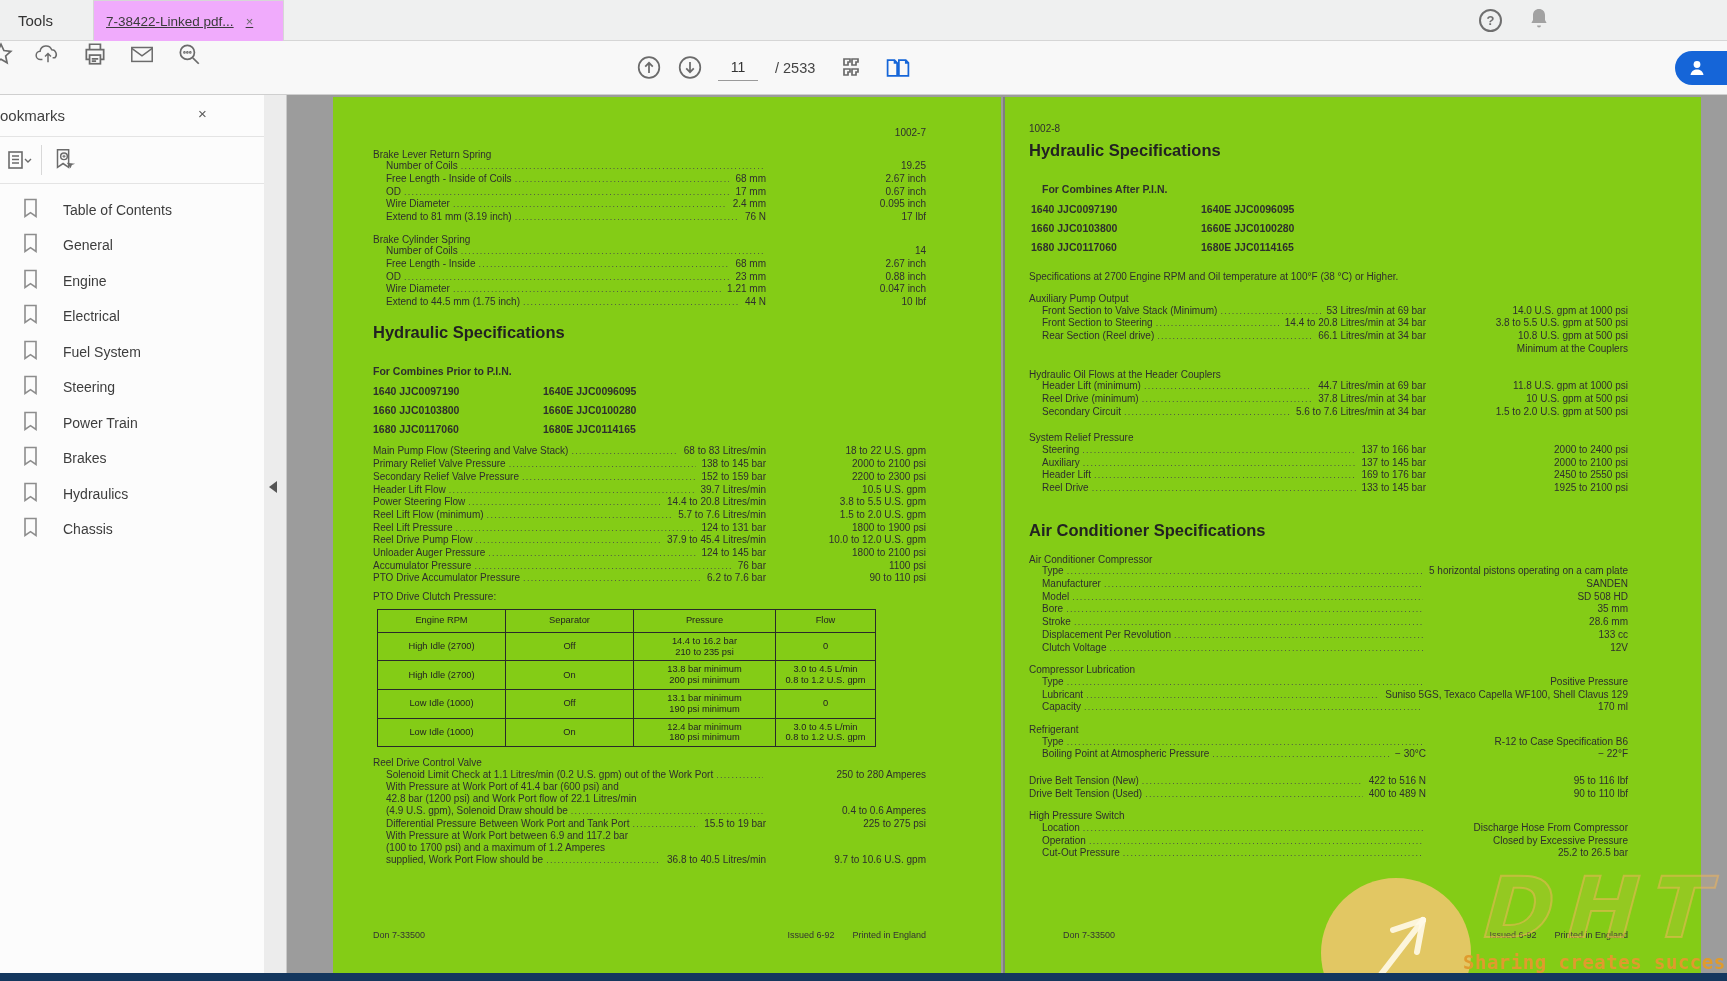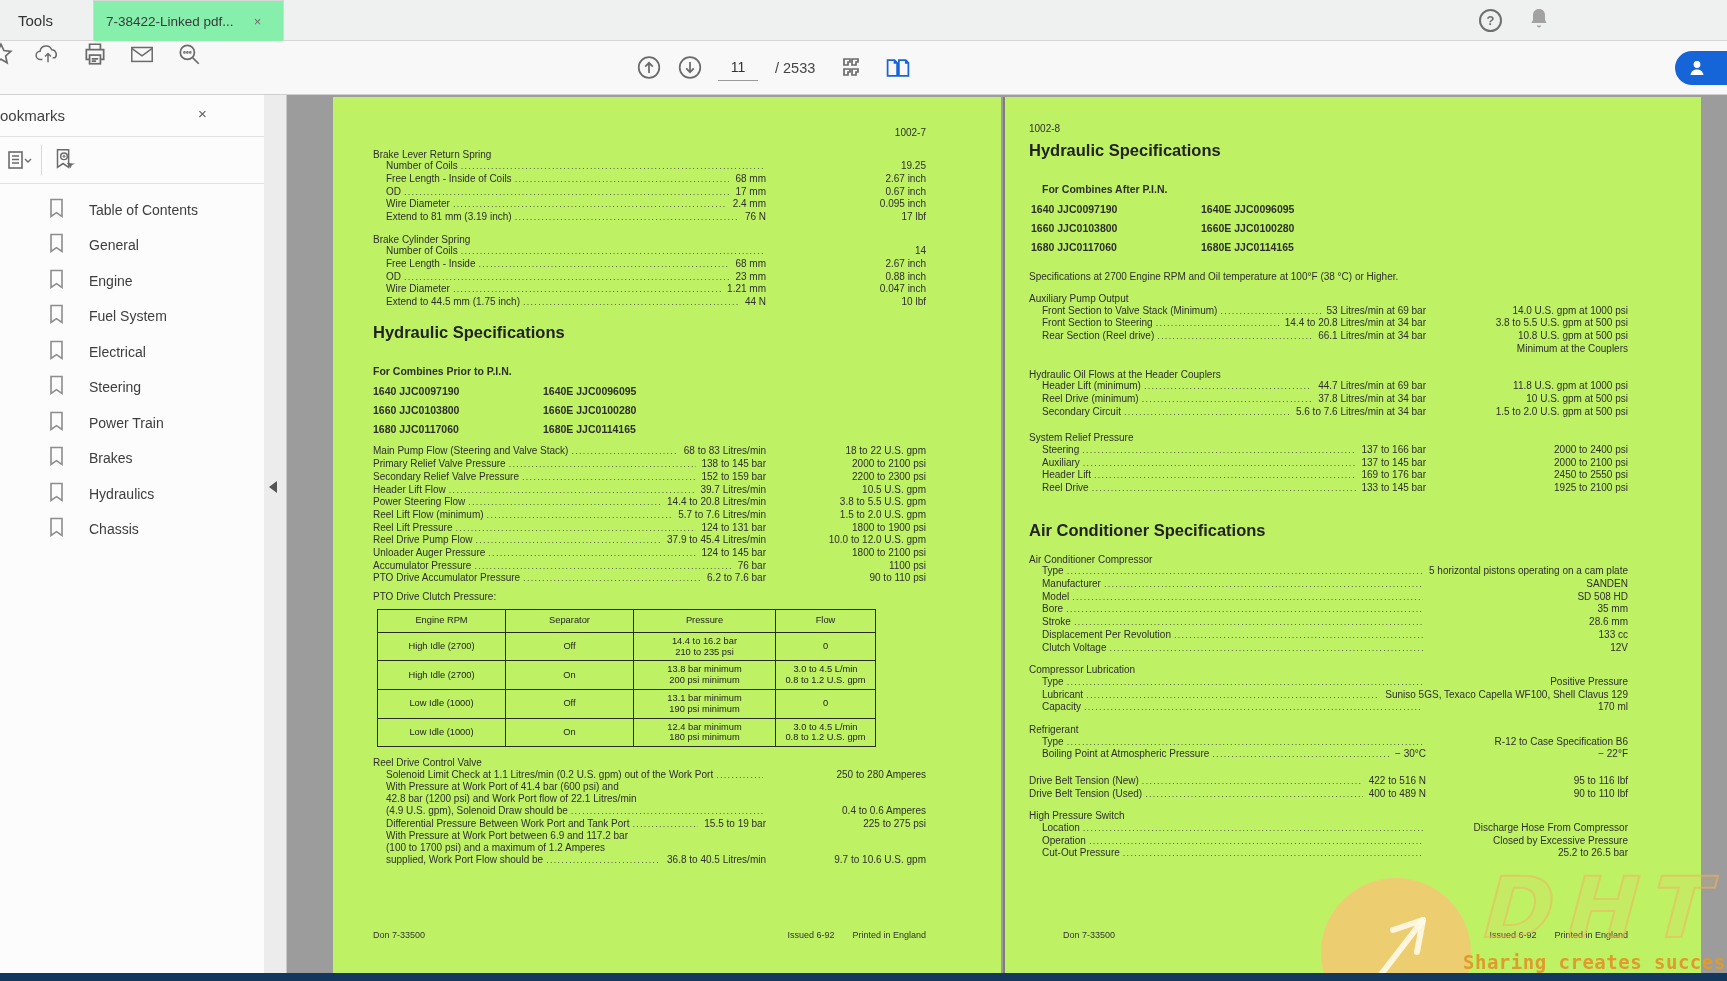--- a/index.html
+++ b/index.html
@@ -1,47 +1,47 @@
 <!DOCTYPE html>
 <html><head>
 <meta charset="utf-8">
 <style>
   html,body{margin:0;padding:0;}
   body{width:1727px;height:981px;overflow:hidden;background:#9c9c9c;font-family:"Liberation Sans",sans-serif;position:relative;}
   
   .tabbar{height:40px;background:#eff0f0;border-bottom:1px solid #d6d6d6;display:flex;align-items:stretch;position:relative;z-index:30;}
   .tab-tools{display:flex;align-items:center;padding:0 26px 0 18px;font-size:15px;color:#333;cursor:default;}
-  .tab-doc{background:#86efac;border:1px solid #d6d6d6;border-bottom:none;margin-left:14px;margin-bottom:-1px;display:flex;align-items:center;gap:20px;padding:0 12px;font-size:13.5px;color:#3a3a3a;min-width:165px;}
+  .tab-doc{background:#f0abfc;border:1px solid #d6d6d6;border-bottom:none;margin-left:14px;margin-bottom:-1px;display:flex;align-items:center;gap:12px;padding:0 12px;font-size:13.5px;color:#3a3a3a;min-width:165px;text-decoration:underline;}
   .tab-doc .closex{color:#6b6b6b;font-size:13px;cursor:pointer;}
   .tabbar-right{margin-left:auto;display:flex;align-items:center;gap:27px;padding-right:178px;}
   .helpcirc{width:19px;height:19px;border:2px solid #6f6f6f;border-radius:50%;color:#6f6f6f;font-size:13px;font-weight:bold;display:flex;align-items:center;justify-content:center;}
   
   .toolbar{height:53px;background:#f8f8f8;border-bottom:1px solid #cfcfcf;position:relative;display:flex;align-items:flex-start;overflow:hidden;z-index:29;}
   .tb-left{display:flex;align-items:center;gap:21px;margin-left:-12px;}
   .tb-icon{width:26px;height:26px;display:flex;align-items:center;justify-content:center;}
   .tb-icon svg{stroke:#6b6b6b;fill:none;stroke-width:1.6;}
   .tb-center{position:absolute;left:636px;top:0;height:100%;display:flex;align-items:center;gap:15px;}
   .pageinput{width:36px;height:24px;border:none;border-bottom:1px solid #9a9a9a;background:transparent;text-align:center;font-size:14px;color:#333;font-family:"Liberation Sans",sans-serif;}
   .pagetotal{font-size:14.5px;color:#444;margin-left:2px;}
   .share-pill{position:absolute;right:-16px;top:10px;width:56px;height:34px;border-radius:17px;background:#1565d8;display:flex;align-items:center;justify-content:flex-start;padding-left:12px;cursor:pointer;}
   
   .main{position:absolute;top:93px;left:0;right:0;bottom:0;display:flex;}
   .sidebar{width:264px;background:#fcfcfc;position:relative;flex:none;}
   .bm-title{font-size:15px;color:#3f3f3f;padding:14px 0 12px 0;}
   .bm-close{position:absolute;top:12px;left:198px;color:#5a5a5a;font-size:15px;cursor:pointer;}
   .bm-tools{border-top:1px solid #e4e4e4;border-bottom:1px solid #e4e4e4;height:46px;display:flex;align-items:center;padding-left:6px;}
   .bm-tools .sep{width:1px;height:30px;background:#d8d8d8;margin:0 9px;}
   .bm-list{padding-top:8px;}
-  .bm-item{height:35.5px;display:flex;align-items:center;padding-left:48px;gap:24px;cursor:pointer;}
+  .bm-item{height:35.5px;display:flex;align-items:center;padding-left:22px;gap:24px;cursor:pointer;}
   .bm-label{font-size:14px;color:#3d3d3d;}
   .rail{width:22px;background:#ececec;border-right:1px solid #c9c9c9;flex:none;position:relative;}
   .rail-arrow{position:absolute;top:388px;left:5px;width:0;height:0;border-top:6px solid transparent;border-bottom:6px solid transparent;border-right:8px solid #555;cursor:pointer;}
   .viewport{flex:1;position:relative;background:#9c9c9c;overflow:hidden;}
   
-  .page{position:absolute;top:4px;height:876px;background:#bef264;color:#2e2e2e;font-size:10px;line-height:11.6px;z-index:1;}
+  .page{position:absolute;top:4px;height:876px;background:#84cc16;color:#2e2e2e;font-size:10px;line-height:11.6px;z-index:1;}
   .page-left{left:46px;width:668px;padding:30px 75px 0 40px;box-sizing:border-box;--c2:157px;}
   .page-right{left:716px;width:698px;border-left:2px solid #7e7e7e;padding:26px 73px 0 24px;box-sizing:border-box;--c2:199px;}
   .pgnum{font-size:10px;}
   .pgnum.r{text-align:right;}
   .h1{font-size:16.5px;font-weight:bold;color:#222;margin:14px 0 0 0;line-height:19px;}
   .sub{font-weight:bold;font-size:10.5px;margin-top:24px;}
   .grouplbl{margin-top:10px;}
   .pinrow{display:flex;font-weight:bold;font-size:10.5px;line-height:19px;}
   .pc0{width:170px;}
   .pins{margin-top:5px;}
@@ -201,27 +201,27 @@
         <div class="bm-item">
           <span><svg width="17" height="20" viewBox="0 0 17 20">
               <path d="M3 1.5h11v17l-5.5-3.8L3 18.5z" fill="none" stroke="#8d8d8d" stroke-width="1.6"></path>
             </svg></span>
           <span class="bm-label">Engine</span>
         </div>
         <div class="bm-item">
           <span><svg width="17" height="20" viewBox="0 0 17 20">
               <path d="M3 1.5h11v17l-5.5-3.8L3 18.5z" fill="none" stroke="#8d8d8d" stroke-width="1.6"></path>
             </svg></span>
+          <span class="bm-label">Electrical</span>
+        </div>
+        <div class="bm-item">
+          <span><svg width="17" height="20" viewBox="0 0 17 20">
+              <path d="M3 1.5h11v17l-5.5-3.8L3 18.5z" fill="none" stroke="#8d8d8d" stroke-width="1.6"></path>
+            </svg></span>
           <span class="bm-label">Fuel System</span>
-        </div>
-        <div class="bm-item">
-          <span><svg width="17" height="20" viewBox="0 0 17 20">
-              <path d="M3 1.5h11v17l-5.5-3.8L3 18.5z" fill="none" stroke="#8d8d8d" stroke-width="1.6"></path>
-            </svg></span>
-          <span class="bm-label">Electrical</span>
         </div>
         <div class="bm-item">
           <span><svg width="17" height="20" viewBox="0 0 17 20">
               <path d="M3 1.5h11v17l-5.5-3.8L3 18.5z" fill="none" stroke="#8d8d8d" stroke-width="1.6"></path>
             </svg></span>
           <span class="bm-label">Steering</span>
         </div>
         <div class="bm-item">
           <span><svg width="17" height="20" viewBox="0 0 17 20">
               <path d="M3 1.5h11v17l-5.5-3.8L3 18.5z" fill="none" stroke="#8d8d8d" stroke-width="1.6"></path>

